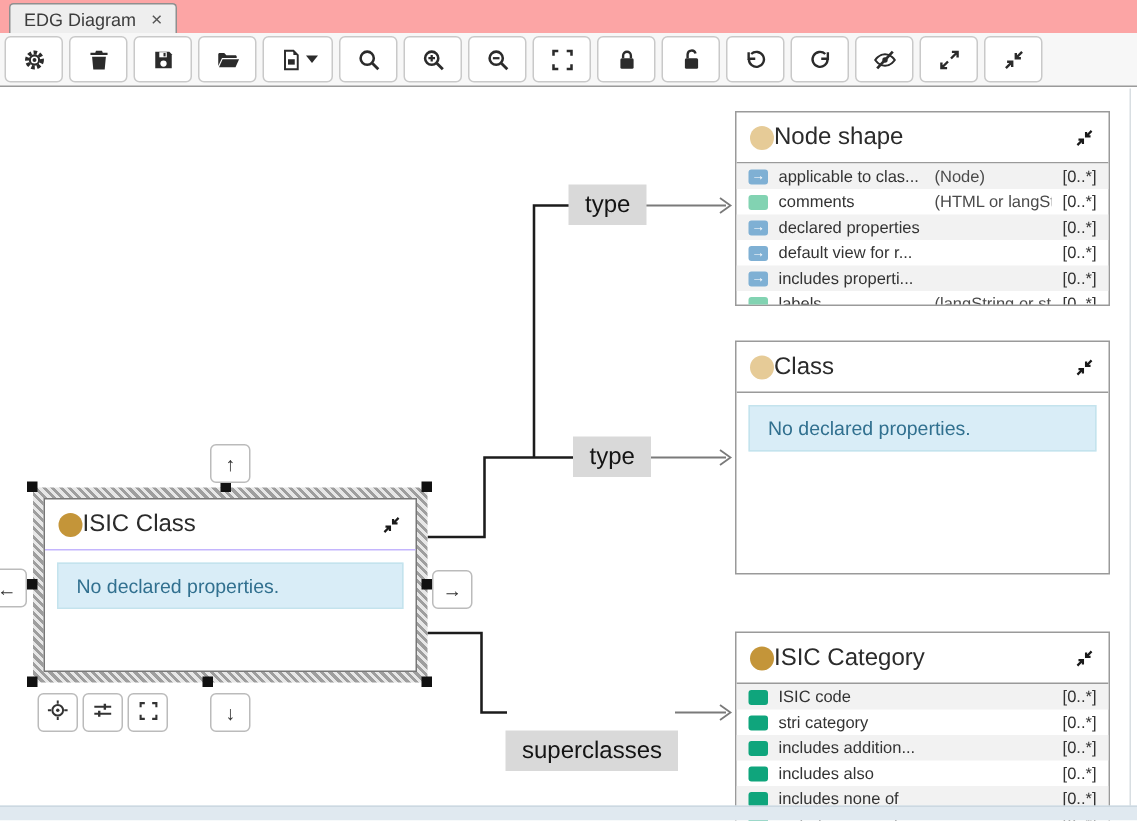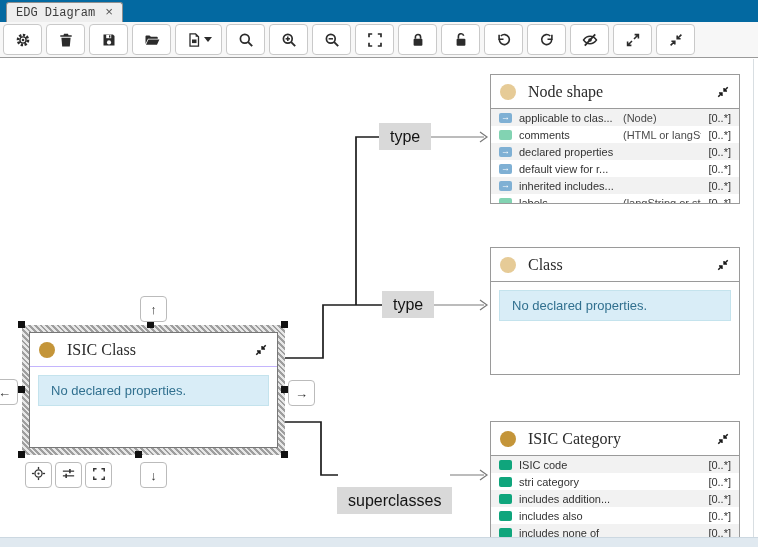--- a/index.html
+++ b/index.html
@@ -1,21 +1,21 @@
 <!DOCTYPE html>
 <html><head>
 <meta charset="utf-8">
 <style>
   html,body{margin:0;padding:0;}
   body{
     width:758px;height:547px;position:relative;overflow:hidden;
     font-family:"Liberation Sans",sans-serif;background:#fff;color:#333;
   }
   
-  .tabbar{position:absolute;left:0;top:0;width:758px;height:22px;background:#0369a1;font-family:Liberation Mono, monospace;}
+  .tabbar{position:absolute;left:0;top:0;width:758px;height:22px;background:#fca5a5;}
   .tab{
     position:absolute;left:6px;top:2px;height:19px;display:flex;align-items:center;
     background:#eee;border:1px solid #8f8f8f;border-bottom:none;border-radius:3px 3px 0 0;
     padding:0 9px;font-size:12px;color:#3c3c3c;gap:10px;
   }
   .tab .close{font-size:13px;color:#555;line-height:1;}
   
   .toolbar{
     position:absolute;left:0;top:22px;width:758px;height:36px;background:#f7f7f7;
     border-bottom:1px solid #9a9a9a;display:flex;align-items:center;padding-left:3px;gap:4px;box-sizing:border-box;
@@ -29,21 +29,21 @@
   .tbtn.wide{width:45px;}
   
   .canvas{position:absolute;left:0;top:59px;width:758px;height:488px;background:#fff;}
   .edges{position:absolute;left:0;top:0;z-index:1;}
   .elabel{
     position:absolute;z-index:3;background:#d9d9d9;color:#141414;
     font-size:16px;padding:4px 11px;line-height:1.2;
   }
   
   .dgnode{position:absolute;left:490px;width:250px;background:#fff;border:1px solid #9a9a9a;box-sizing:border-box;overflow:hidden;z-index:2;}
-  .nhead{height:33px;border-bottom:1px solid #9a9a9a;display:flex;align-items:center;padding:0 9px;gap:12px;font-family:Liberation Serif, serif;}
+  .nhead{height:33px;border-bottom:1px solid #9a9a9a;display:flex;align-items:center;padding:0 9px;gap:0;}
   .ncircle{width:16px;height:16px;border-radius:50%;flex:0 0 auto;}
   .tan{background:#e6cb97;} .gold{background:#c49539;}
   .ntitle{font-size:16px;color:#2b2b2b;flex:1 1 auto;white-space:nowrap;}
   .ncollapse{flex:0 0 auto;display:flex;}
   .prow{height:17px;display:flex;align-items:center;padding:0 8px;font-size:11px;gap:7px;}
   .prow:nth-child(odd){background:#f2f2f2;}
   .chip{width:13px;height:10px;border-radius:2px;flex:0 0 auto;display:flex;align-items:center;justify-content:center;}
   .chip-arrow{background:#7fb0d4;color:#fff;font-size:9px;}
   .chip-arrow::after{content:"\2192";line-height:1;}
   .chip-gl{background:#82d3b2;}
@@ -327,34 +327,34 @@
         <span class="pcard">[0..*]</span>
       </div>
       <div class="prow">
         <span class="chip chip-arrow"></span>
         <span class="pname">default view for r...</span>
         <span class="ptype"></span>
         <span class="pcard">[0..*]</span>
       </div>
       <div class="prow">
         <span class="chip chip-arrow"></span>
-        <span class="pname">inherited includes...</span>
+        <span class="pname">includes properti...</span>
         <span class="ptype"></span>
         <span class="pcard">[0..*]</span>
       </div>
       <div class="prow">
         <span class="chip chip-gl"></span>
         <span class="pname">labels</span>
         <span class="ptype">(langString or stri...</span>
         <span class="pcard">[0..*]</span>
       </div>
     </div>
   </div>
 
-  <div class="dgnode" style="top:188px;height:128px;">
+  <div class="dgnode" style="top:168px;height:156px;">
     <div class="nhead">
       <span class="ncircle tan"></span>
       <span class="ntitle">Class</span>
       <span class="ncollapse">
           <svg width="14" height="14" viewBox="0 0 16 16">
             <path d="M13.4 2.6L9.2 6.8M9.2 3.4v3.4h3.4M2.6 13.4l4.2-4.2M6.8 12.6V9.2H3.4" fill="none" stroke="#1a1a1a" stroke-width="1.7"></path>
           </svg>
         </span>
     </div>
     <div class="pill">No declared properties.</div>

